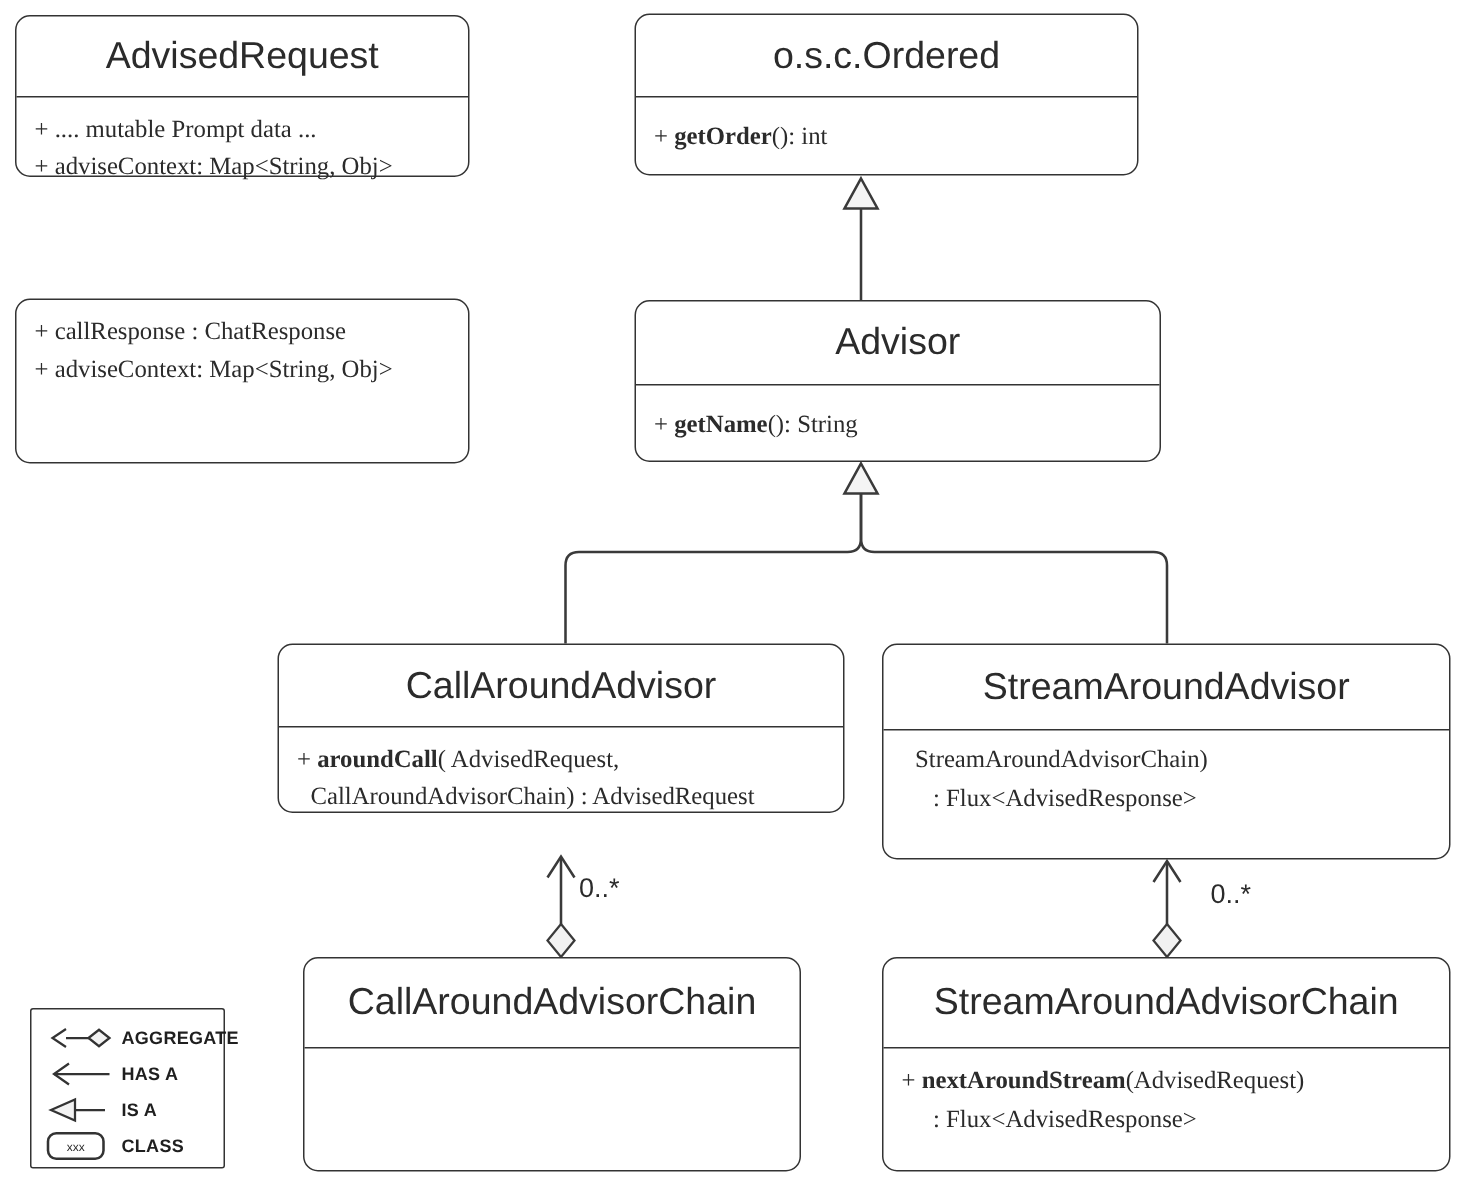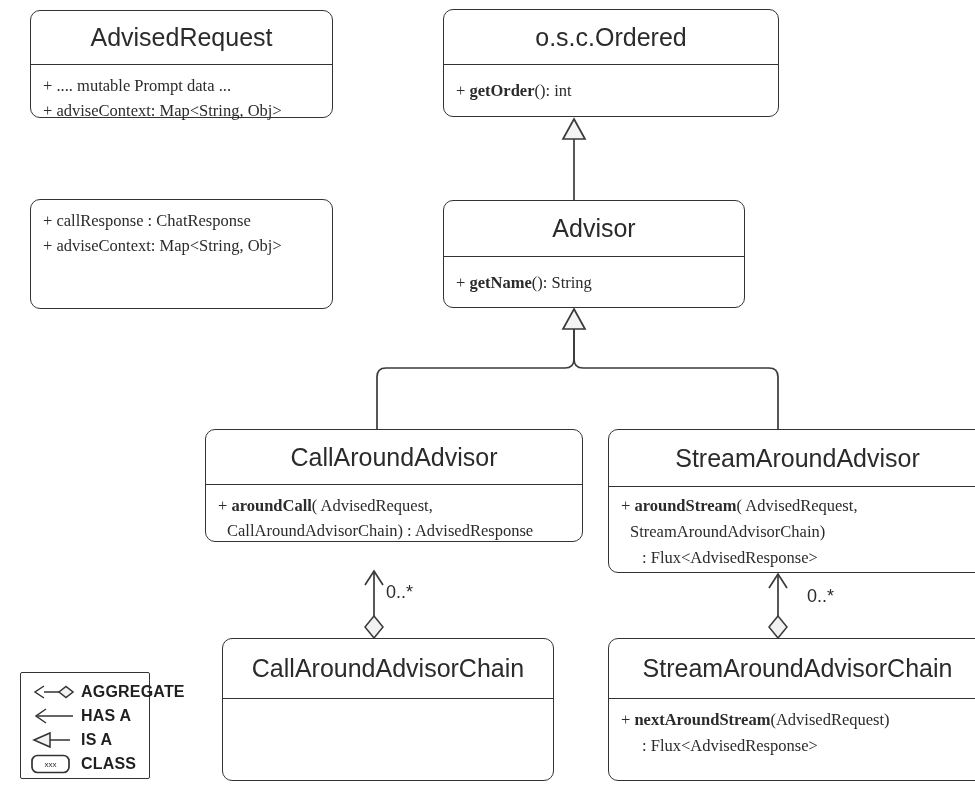--- a/index.html
+++ b/index.html
@@ -6,41 +6,41 @@
   .canvas{
     position:relative;width:975px;height:794px;background:#ffffff;
     font-family:"Liberation Sans","DejaVu Sans",sans-serif;color:#2b2b2b;overflow:hidden;
   }
   .wires{position:absolute;left:0;top:0;width:975px;height:794px;}
   .wire{stroke:#3a3a3a;stroke-width:1.7;fill:none;}
   .tri{fill:#f4f4f4;stroke:#3a3a3a;stroke-width:1.7;}
   .diamond{fill:#f2f2f2;stroke:#3a3a3a;stroke-width:1.5;}
   .cls{
     position:absolute;background:#ffffff;border:1.7px solid #333333;
-    border-radius:10px;box-sizing:border-box;margin-left:20px;
+    border-radius:10px;box-sizing:border-box;
   }
   .cls-title{
     display:flex;align-items:center;justify-content:center;
     border-bottom:1.7px solid #333333;font-size:25px;font-weight:400;color:#2b2b2b;
   }
   .cls-attrs{padding:8px 6px 0 12px;font-size:16.5px;line-height:25px;color:#2b2b2b;}
   .pt12 .cls-attrs{padding-top:13px;}
   .b{font-weight:700;}
   .line{white-space:nowrap;font-family:Liberation Serif, serif;}
   .ind1{padding-left:9px;}
   .ind2{padding-left:21px;}
   .mult{position:absolute;font-size:18px;color:#2b2b2b;}
   .legend{
     position:absolute;left:20px;top:672px;width:130px;height:107px;
     border:1.7px solid #333333;border-radius:2px;box-sizing:border-box;
     padding:7px 4px 0 8px;background:#ffffff;
   }
   .lrow{display:flex;align-items:center;height:24px;}
   .licon{width:52px;flex:0 0 52px;display:flex;align-items:flex-end;}
-  .llabel{font-size:16px;font-weight:600;letter-spacing:0.2px;color:#1f1f1f;}
+  .llabel{font-size:12px;font-weight:600;letter-spacing:0.2px;color:#1f1f1f;}
 </style>
 </head>
 <body>
 
 <div class="canvas">
 
   <svg class="wires" viewBox="0 0 975 794">
 
     <g>
       <path class="wire" d="M574,200 V139"></path>
@@ -85,39 +85,38 @@
     </div>
   </div>
 
   <div class="cls pt12" style="left:423px;top:9px;width:336px;height:108px">
     <div class="cls-title" style="height:54px">o.s.c.Ordered</div>
     <div class="cls-attrs">
       <div class="line"><span>+ </span><span class="b">getOrder</span><span>(): int</span></div>
     </div>
   </div>
 
-  <div class="cls pt12" style="left:423px;top:200px;width:302px;height:108px">
+  <div class="cls pt12" style="left:423px;top:200px;width:351px;height:108px">
     <div class="cls-title" style="height:55px">Advisor</div>
     <div class="cls-attrs">
       <div class="line"><span>+ </span><span class="b">getName</span><span>(): String</span></div>
     </div>
   </div>
 
   <div class="cls" style="left:185px;top:429px;width:378px;height:113px">
     <div class="cls-title" style="height:54px">CallAroundAdvisor</div>
     <div class="cls-attrs">
       <div class="line"><span>+ </span><span class="b">aroundCall</span><span>( AdvisedRequest,</span></div>
-      <div class="line ind1"><span>CallAroundAdvisorChain) : AdvisedResponse</span></div>
+      <div class="line ind1"><span>CallAroundAdvisorChain) : AdvisedRequest</span></div>
     </div>
   </div>
 
   <div class="cls" style="left:588px;top:429px;width:379px;height:144px">
     <div class="cls-title" style="height:56px">StreamAroundAdvisor</div>
     <div class="cls-attrs" style="line-height:26px;padding-top:6px">
-      <div class="line"><span>+ </span><span class="b">aroundStream</span><span>( AdvisedRequest,</span></div>
       <div class="line ind1"><span>StreamAroundAdvisorChain)</span></div>
       <div class="line ind2"><span>: Flux&lt;AdvisedResponse&gt;</span></div>
     </div>
   </div>
 
   <div class="cls" style="left:202px;top:638px;width:332px;height:143px">
     <div class="cls-title" style="height:59px">CallAroundAdvisorChain</div>
   </div>
 
   <div class="cls" style="left:588px;top:638px;width:379px;height:143px">

